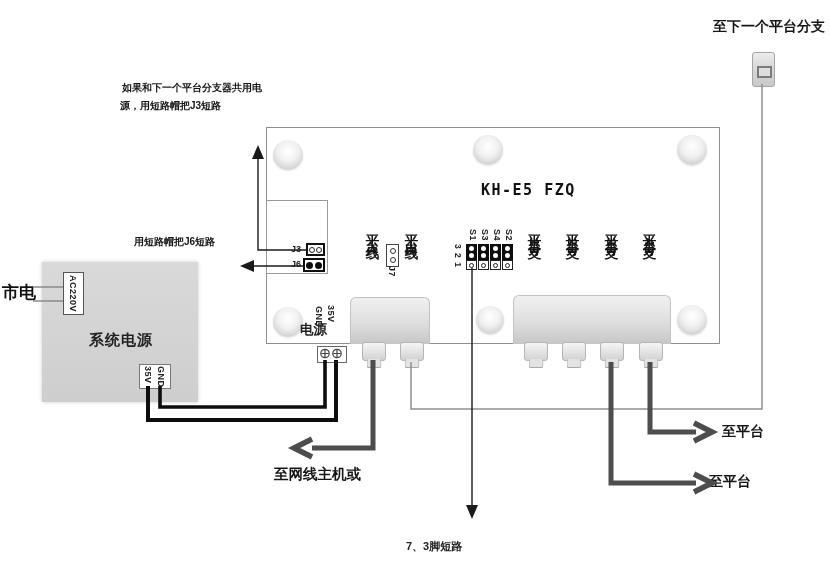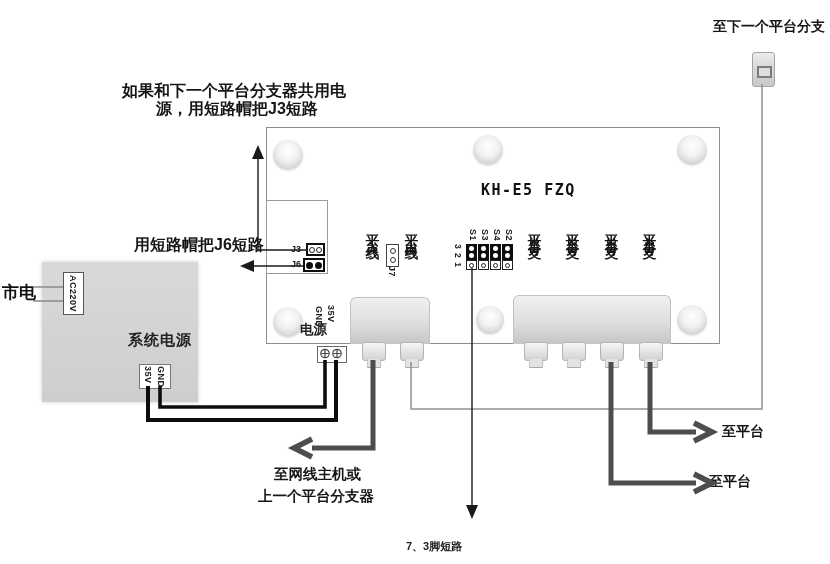--- a/index.html
+++ b/index.html
@@ -42,26 +42,26 @@
   .psu{left:42px;top:262px;width:156px;height:140px;background:linear-gradient(180deg,#d9d9d9,#cecece);
        box-shadow:0 0 4px #cfcfcf;}
   .acbox{left:63px;top:272px;width:19px;height:41px;background:#fff;border:1px solid #555;}
   .outbox{left:139px;top:364px;width:30px;height:23px;background:#fff;border:1px solid #777;}
   
   .topconn{left:752px;top:52px;width:21px;height:33px;border:1px solid #a5a5a5;border-radius:3px;
            background:linear-gradient(180deg,#ececec 0%,#dcdcdc 35%,#c9c9c9 100%);}
   .topconn-inner{position:absolute;left:4px;top:13px;width:11px;height:8px;border:2px solid #7c7c7c;background:#ddd;}
   
   .t{white-space:nowrap;line-height:1.15;}
-  .note{font-size:16px;font-weight:600;color:#161616;}
+  .note{font-size:10px;font-weight:600;color:#161616;}
   .small-note{font-size:11px;font-weight:600;color:#222;}
   .title{font-family:"DejaVu Sans Mono","Liberation Mono",monospace;font-weight:700;
          font-size:15px;letter-spacing:1.5px;color:#111;}
   .mains{font-size:17px;font-weight:700;color:#111;}
-  .psuname{font-size:15px;font-weight:600;letter-spacing:1px;color:#222;margin-left:39px;}
+  .psuname{font-size:15px;font-weight:600;letter-spacing:1px;color:#222;}
   .pwr{font-size:13.5px;font-weight:600;color:#222;margin-top:38px;}
   .vlabel{writing-mode:vertical-rl;text-orientation:mixed;font-size:13.5px;font-weight:600;
           letter-spacing:3.5px;color:#161616;}
   .rot{transform:rotate(90deg);transform-origin:top left;font-size:9px;font-weight:600;
        letter-spacing:0.5px;white-space:nowrap;color:#222;}
   .rot.tiny{font-size:8.5px;letter-spacing:1px;}
   svg.wires{position:absolute;left:0;top:0;pointer-events:none;}
 </style>
 </head>
 <body>
@@ -179,25 +179,24 @@
   <div class="abs t psuname" style="left:89px;top:331px;">系统电源</div>
   <div class="abs rot" style="left:78px;top:275px;">AC220V</div>
   <div class="abs rot" style="left:153px;top:366px;">35V</div>
   <div class="abs rot" style="left:166px;top:366px;">GND</div>
 
   <div class="abs topconn">
     <div class="topconn-inner"></div>
   </div>
 
   <div class="abs t note" style="left:122px;top:82px;">如果和下一个平台分支器共用电</div>
-  <div class="abs t note" style="left:120px;top:100px;margin-left:36px;">源，用短路帽把J3短路</div>
+  <div class="abs t note" style="left:120px;top:100px;">源，用短路帽把J3短路</div>
   <div class="abs t note" style="left:134px;top:236px;">用短路帽把J6短路</div>
   <div class="abs t note" style="left:713px;top:18px;font-size:14px;">至下一个平台分支</div>
   <div class="abs t note" style="left:274px;top:466px;font-size:14.5px;">至网线主机或</div>
-  <div class="abs t note" style="left:258px;top:488px;font-size:14.5px;">上一个平台分支器</div>
   <div class="abs t note" style="left:722px;top:423px;font-size:14px;">至平台</div>
   <div class="abs t note" style="left:709px;top:473px;font-size:14px;">至平台</div>
   <div class="abs t small-note" style="left:406px;top:540px;">7、3脚短路</div>
 
   <svg class="wires" width="830" height="564" viewBox="0 0 830 564">
 
     <path d="M33 287 H63 M33 301 H63" stroke="#8a8a8a" stroke-width="1.5" fill="none"></path>
 
     <path d="M411 362 L411 409 L762 409 L762 84" stroke="#909090" stroke-width="1.5" fill="none"></path>
 

